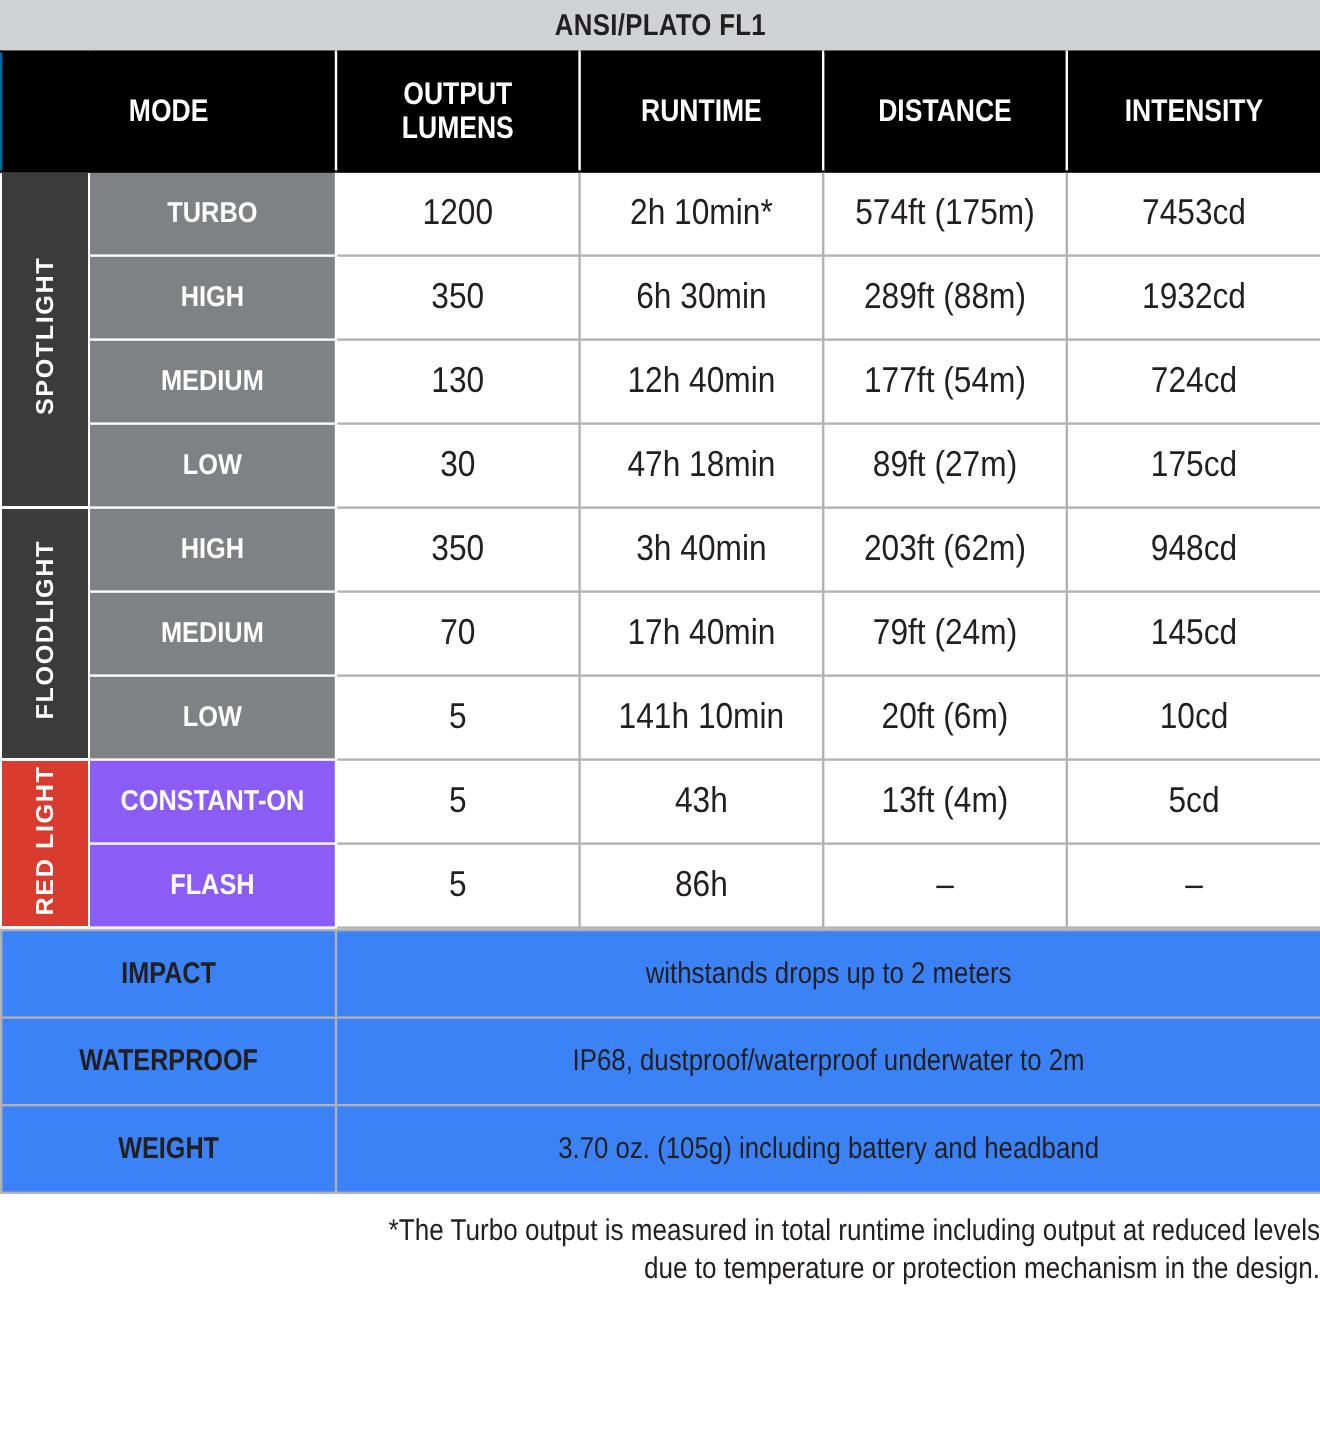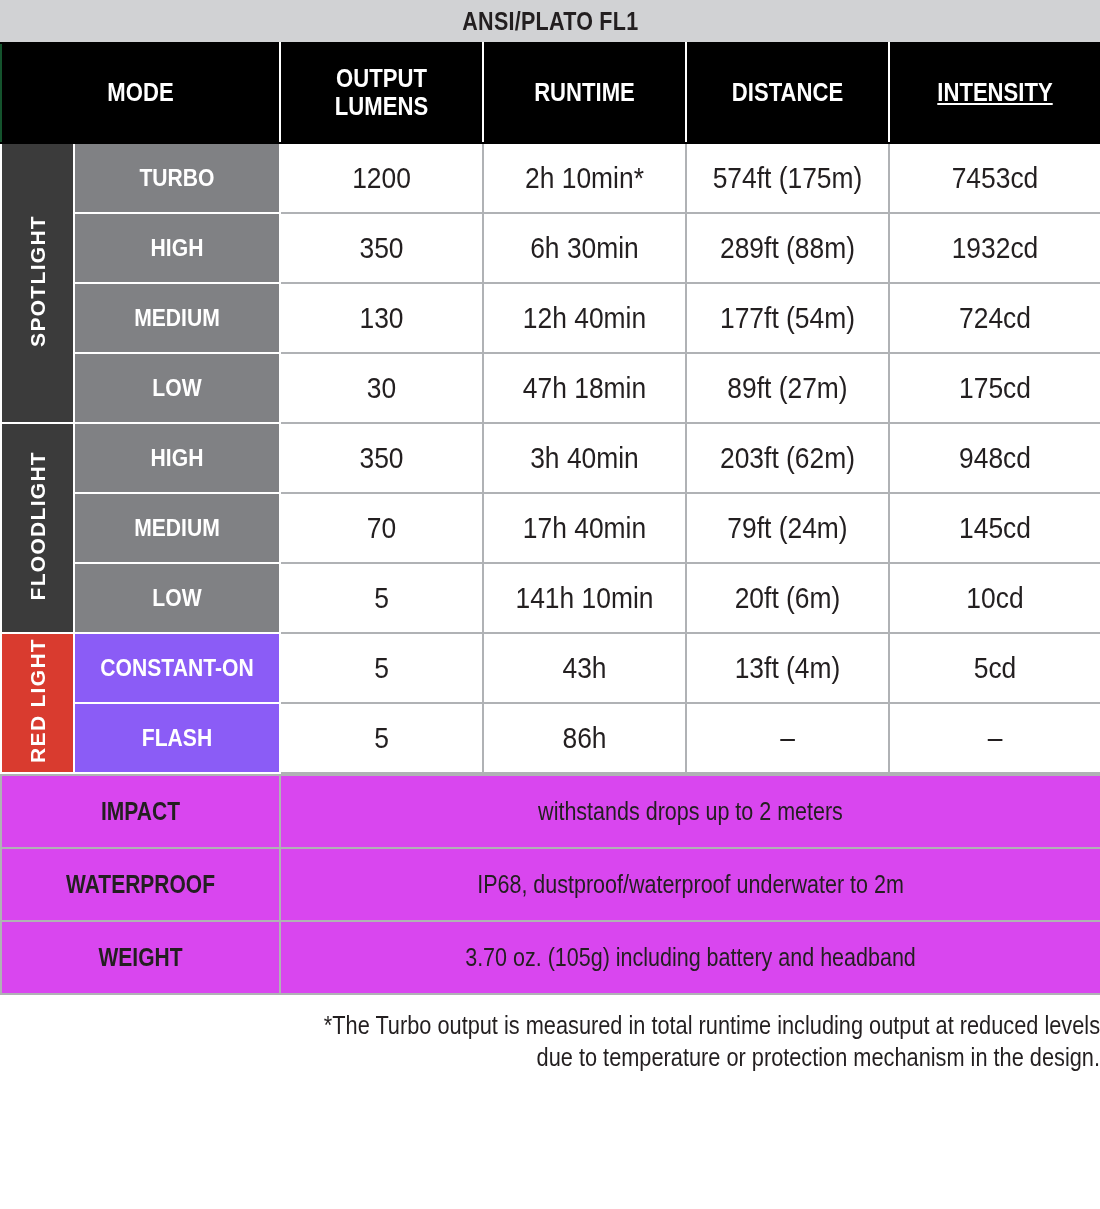--- a/index.html
+++ b/index.html
@@ -74,22 +74,22 @@
     height: 98px;
     font-size: 26px;
     font-weight: bold;
     line-height: 1.06;
     border-color: #000000;
     border-left: 2px solid #ffffff;
     border-right: 2px solid #ffffff;
     border-top: 2px solid #000;
     border-bottom: 2px solid #000;
   }
-  .hdr-row td:first-child { border-left: 2px solid #14532d; }
-  .hdr-row td:last-child  { border-right: 2px solid #6d28d9; text-decoration: underline; }
+  .hdr-row td:first-child { border-left: 2px solid #0369a1; }
+  .hdr-row td:last-child  { border-right: 2px solid #6d28d9; }
   .hdr-row td .hdr-label {
     display: block;
     transform: scaleX(0.85);
   }
 
   
   td.cat {
     color: #ffffff;
     font-weight: bold;
     font-size: 21px;
@@ -124,21 +124,21 @@
     background: #ffffff;
     color: #231f20;
     font-size: 30px;
     height: 68px;
   }
   td.val .val-text { display: block; transform: scaleX(0.88); }
 
   
   .spec-row td {
     height: 71px;
-    background: #d946ef;
+    background: #3b82f6;
   }
   td.spec-label {
     font-weight: bold;
     font-size: 25px;
     color: #231f20;
   }
   td.spec-label .spec-label-text { display: block; transform: scaleX(0.84); }
   td.spec-value {
     font-size: 25px;
     color: #231f20;

